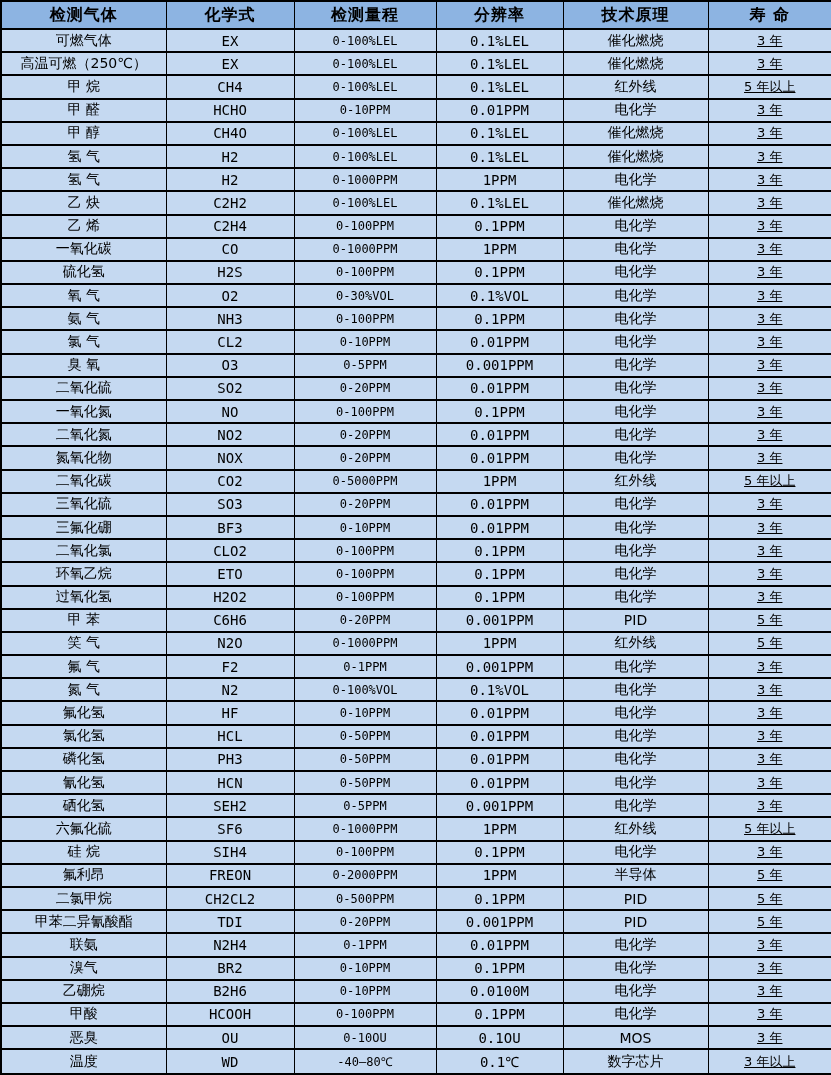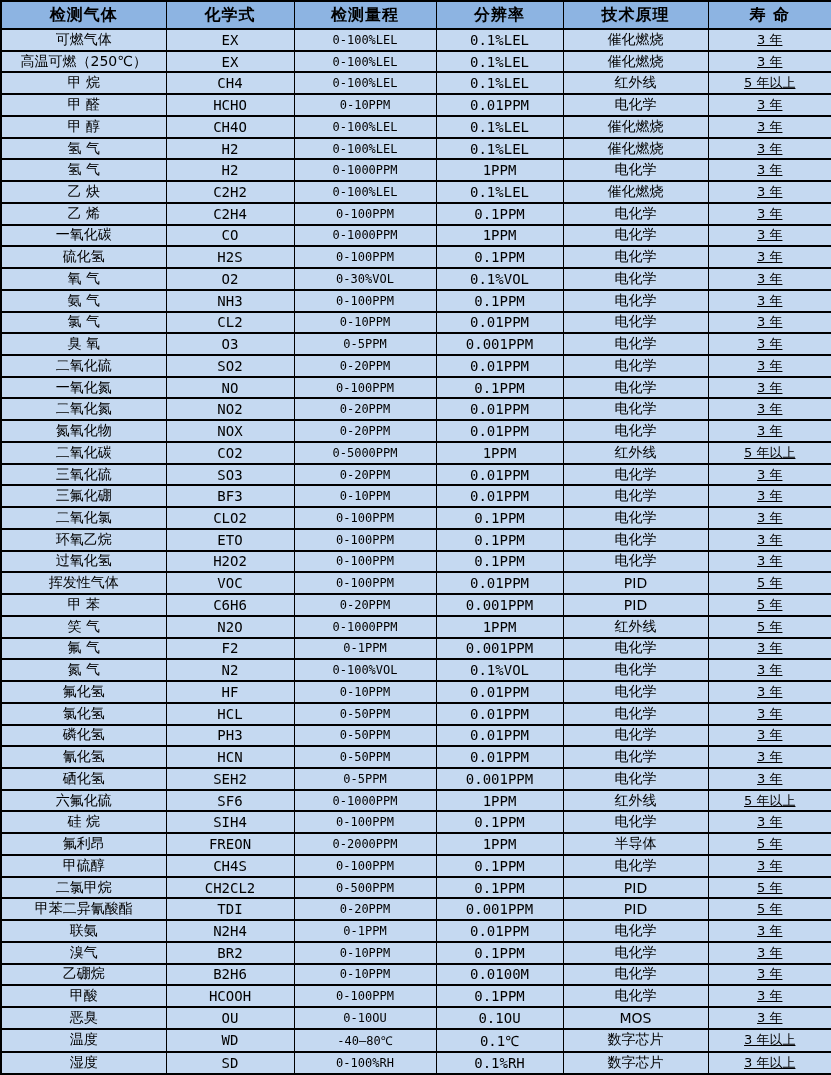--- a/index.html
+++ b/index.html
@@ -270,28 +270,20 @@
         </tr>
         <tr>
           <td class="col-gas">过氧化氢</td>
           <td class="col-formula">H2O2</td>
           <td class="col-range">0-100PPM</td>
           <td class="col-resolution">0.1PPM</td>
           <td class="col-principle">电化学</td>
           <td class="col-life">3 年</td>
         </tr>
         <tr>
-          <td class="col-gas">挥发性气体</td>
-          <td class="col-formula">VOC</td>
-          <td class="col-range">0-100PPM</td>
-          <td class="col-resolution">0.01PPM</td>
-          <td class="col-principle">PID</td>
-          <td class="col-life">5 年</td>
-        </tr>
-        <tr>
           <td class="col-gas">甲 苯</td>
           <td class="col-formula">C6H6</td>
           <td class="col-range">0-20PPM</td>
           <td class="col-resolution">0.001PPM</td>
           <td class="col-principle">PID</td>
           <td class="col-life">5 年</td>
         </tr>
         <tr>
           <td class="col-gas">笑 气</td>
           <td class="col-formula">N2O</td>
@@ -372,28 +364,20 @@
           <td class="col-principle">电化学</td>
           <td class="col-life">3 年</td>
         </tr>
         <tr>
           <td class="col-gas">氟利昂</td>
           <td class="col-formula">FREON</td>
           <td class="col-range">0-2000PPM</td>
           <td class="col-resolution">1PPM</td>
           <td class="col-principle">半导体</td>
           <td class="col-life">5 年</td>
-        </tr>
-        <tr>
-          <td class="col-gas">甲硫醇</td>
-          <td class="col-formula">CH4S</td>
-          <td class="col-range">0-100PPM</td>
-          <td class="col-resolution">0.1PPM</td>
-          <td class="col-principle">电化学</td>
-          <td class="col-life">3 年</td>
         </tr>
         <tr>
           <td class="col-gas">二氯甲烷</td>
           <td class="col-formula">CH2CL2</td>
           <td class="col-range">0-500PPM</td>
           <td class="col-resolution">0.1PPM</td>
           <td class="col-principle">PID</td>
           <td class="col-life">5 年</td>
         </tr>
         <tr>
@@ -445,23 +429,15 @@
           <td class="col-life">3 年</td>
         </tr>
         <tr>
           <td class="col-gas">温度</td>
           <td class="col-formula">WD</td>
           <td class="col-range">-40—80℃</td>
           <td class="col-resolution">0.1℃</td>
           <td class="col-principle">数字芯片</td>
           <td class="col-life">3 年以上</td>
         </tr>
-        <tr>
-          <td class="col-gas">湿度</td>
-          <td class="col-formula">SD</td>
-          <td class="col-range">0-100%RH</td>
-          <td class="col-resolution">0.1%RH</td>
-          <td class="col-principle">数字芯片</td>
-          <td class="col-life">3 年以上</td>
-        </tr>
       </tbody>
   </table>
 </div>
 
 </body></html>

